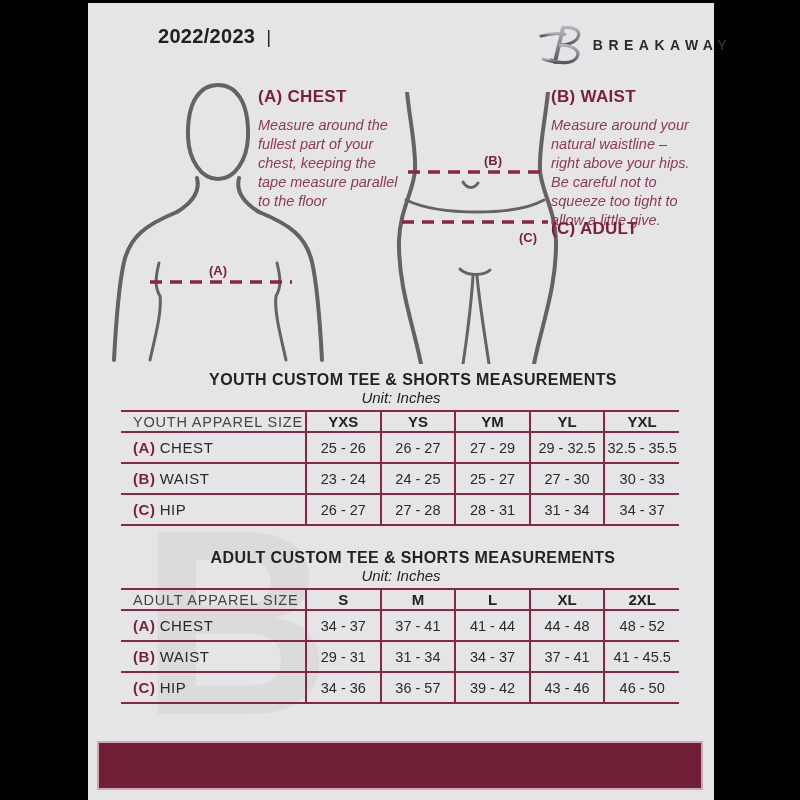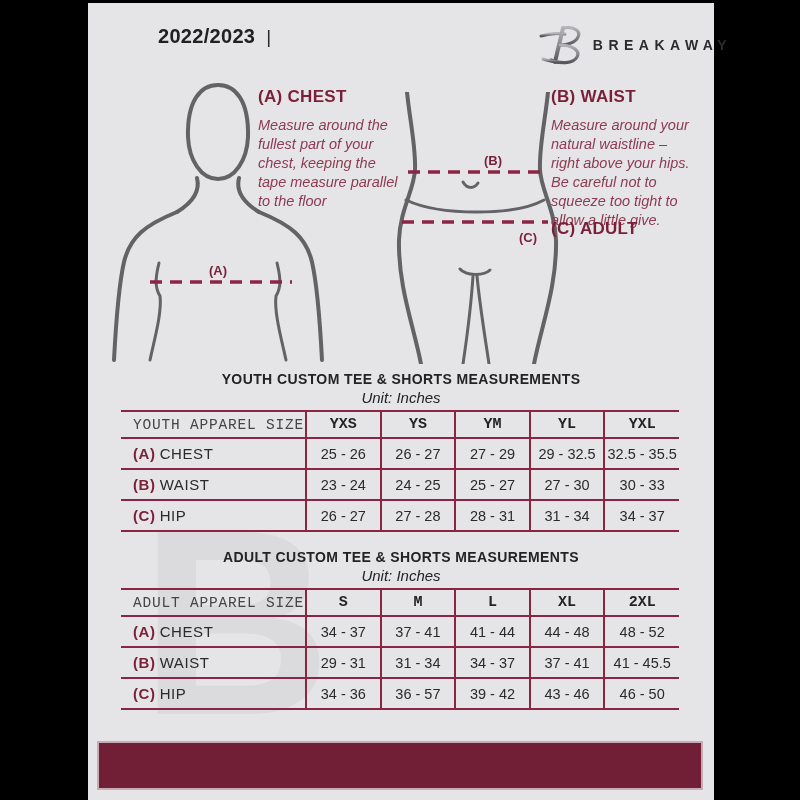--- a/index.html
+++ b/index.html
@@ -37,28 +37,28 @@
   .brand-logo{margin-right:9px;}
   .brand-name{font-size:14px;font-weight:bold;letter-spacing:5.5px;color:#2b2b2e;white-space:nowrap;}
   .fig{position:absolute;}
   .fig path.body-line{fill:none;stroke:var(--figure-gray);stroke-width:4;stroke-linecap:round;}
   .fig path.thin{stroke-width:3;}
   .fig path.dash-line{fill:none;stroke:var(--border-maroon);stroke-width:3.5;stroke-dasharray:12 8;stroke-linecap:butt;}
   .fig text{font-family:"Liberation Sans", sans-serif;font-size:13px;font-weight:bold;fill:var(--heading-maroon);}
   .inst{position:absolute;width:192px;}
   .inst h3{margin:0 0 9px 0;font-size:17px;letter-spacing:0.3px;color:var(--heading-maroon);}
   .inst p{margin:0;font-style:italic;font-size:14.5px;line-height:19px;color:var(--body-maroon);white-space:pre-line;}
-  .sec-title{position:absolute;left:0;width:100%;text-align:center;font-size:14px;font-weight:bold;letter-spacing:0.4px;color:var(--text-dark);}
+  .sec-title{position:absolute;left:12px;width:100%;text-align:center;font-size:16px;font-weight:bold;letter-spacing:0.4px;color:var(--text-dark);}
   .sec-sub{position:absolute;left:0;width:100%;text-align:center;font-size:15px;font-style:italic;color:var(--text-dark);}
   table.size-table{
     position:absolute;left:33px;width:558px;border-collapse:collapse;table-layout:fixed;
   }
   .size-table col.c0{width:185px;}
   .size-table th,.size-table td{padding:0;text-align:center;vertical-align:middle;}
-  .size-table th{height:27px;font-size:15px;font-weight:bold;color:var(--text-dark);font-family:Liberation Mono, monospace;}
+  .size-table th{height:21px;font-size:15px;font-weight:bold;color:var(--text-dark);}
   .size-table td{height:31px;font-size:14.5px;color:#2a2a2d;}
   .size-table th.label-col{
     text-align:left;padding-left:12px;font-weight:normal;font-size:14.5px;
     letter-spacing:0.8px;color:#454548;
   }
   .size-table td.row-label{text-align:left;padding-left:12px;font-size:15px;letter-spacing:0.6px;}
   .size-table .pfx{color:var(--heading-maroon);font-weight:bold;margin-right:4px;}
   .size-table thead tr{border-top:2px solid var(--border-maroon);border-bottom:2px solid var(--border-maroon);}
   .size-table tbody tr{border-bottom:2px solid var(--border-maroon);}
   .size-table th + th,.size-table td + td{border-left:2px solid var(--border-maroon);}

